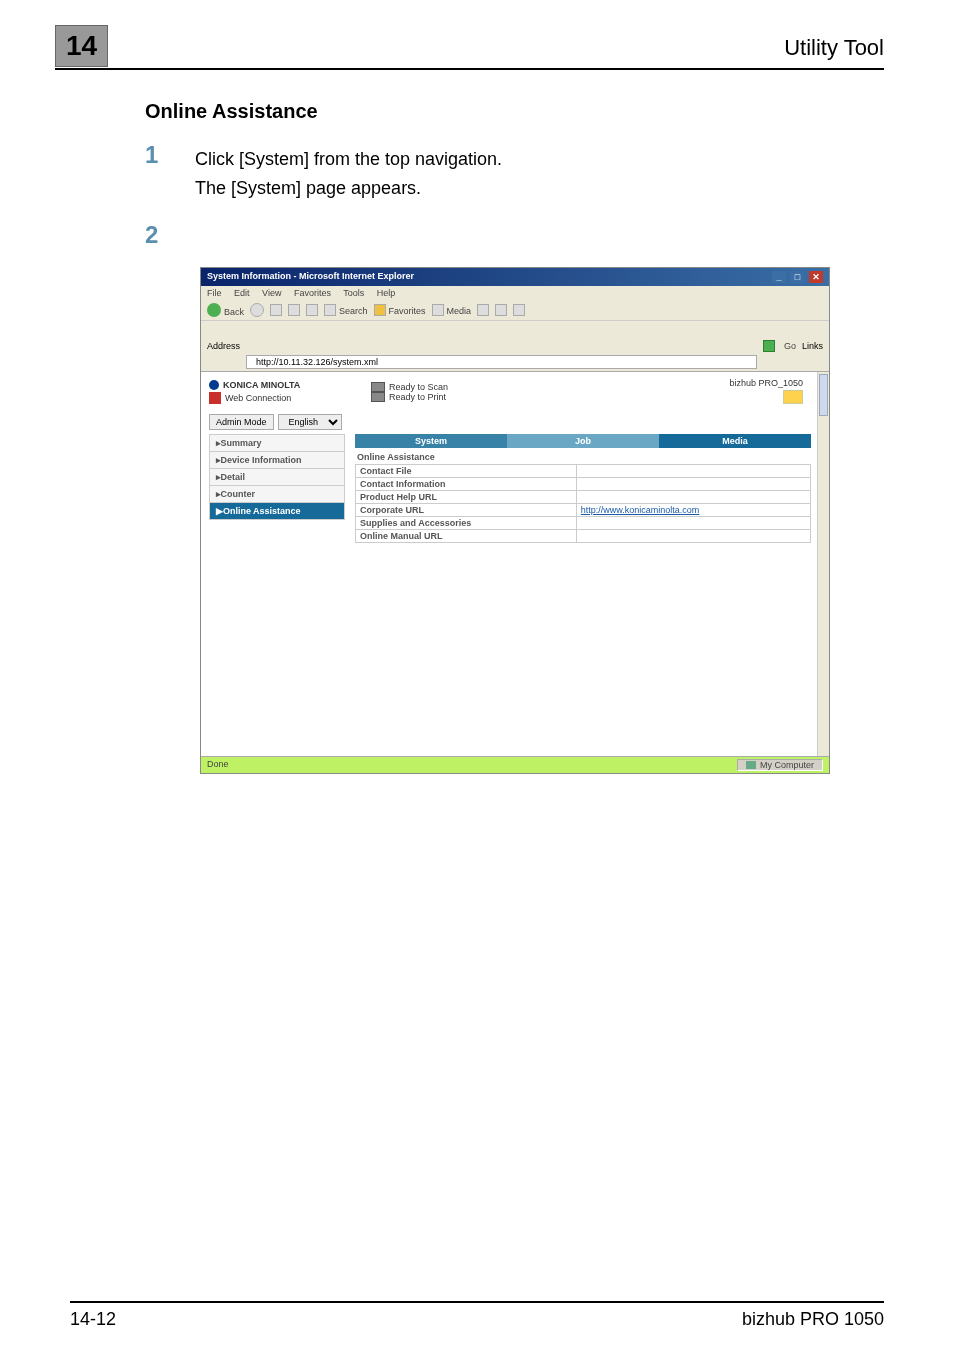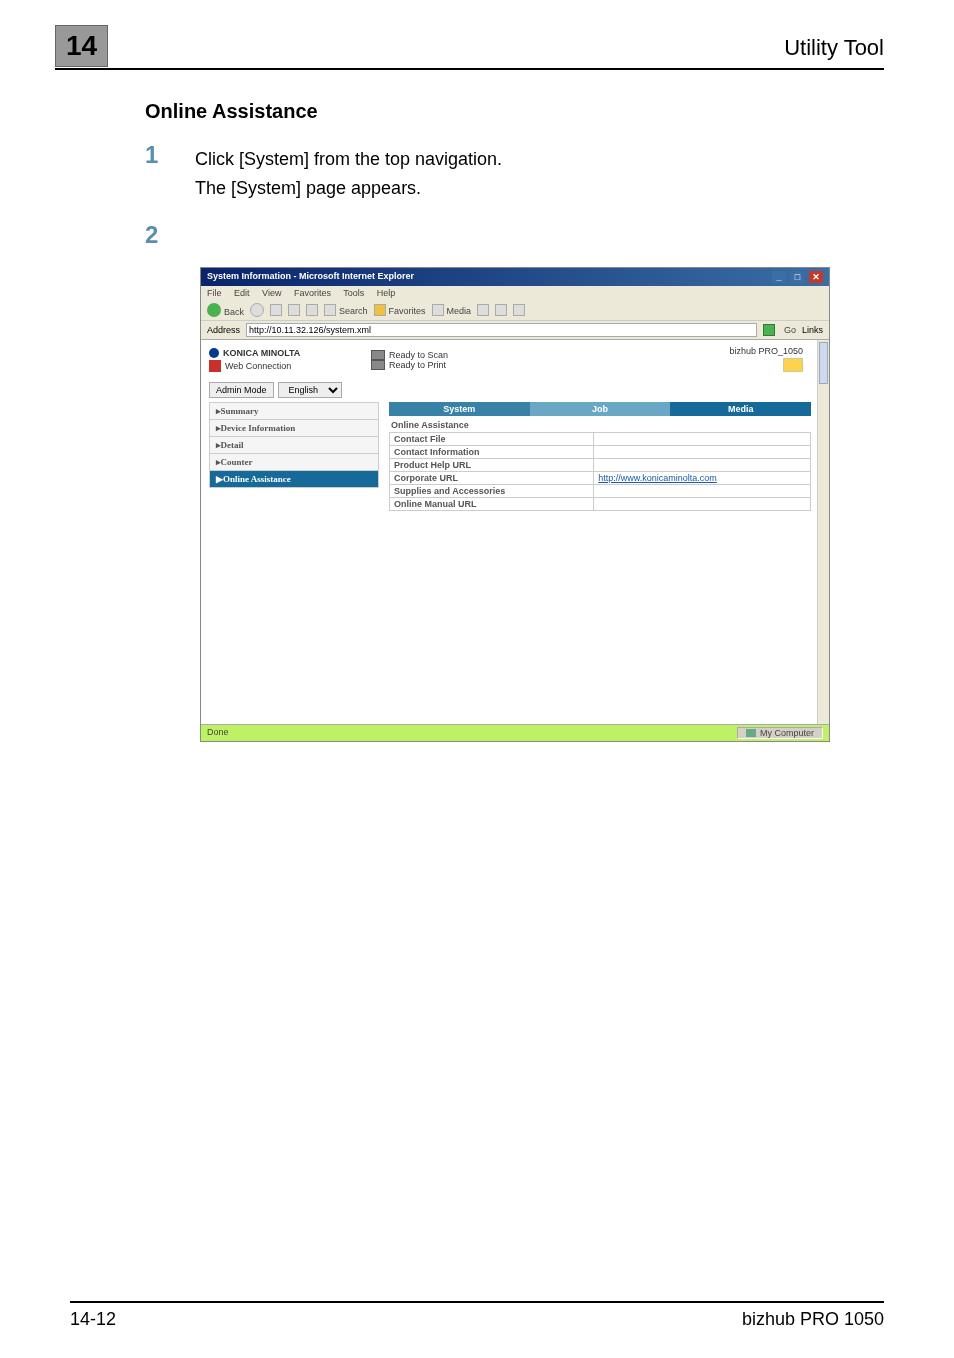--- a/index.html
+++ b/index.html
@@ -137,23 +137,24 @@
       padding: 2px 6px;
       display: flex;
       align-items: center;
       gap: 6px;
       border-bottom: 1px solid #aaa;
     }
     .ie-address input {
       flex: 1;
       font-size: 9px;
       height: 14px;
-      padding: 0 2px;
+      padding: 0 9px;
       border: 1px solid #aaa;
       background: #fff;
+      margin-top: 32px;
     }
     .go-btn {
       color: #444;
       display: flex;
       align-items: center;
       gap: 9px;
     }
     .go-btn .goicon {
       width:12px; height:12px; background:#4caf50; border:1px solid #2e7d32;
     }
@@ -201,22 +202,21 @@
       border: 1px solid #aaa;
       background: #eee;
       padding: 1px 6px;
     }
     .main-row {
       display: flex;
       padding: 0 18px 0 8px;
       gap: 10px;
     }
     .leftnav {
-      width: 170px;
-      font-family: Liberation Serif, serif;
+      width: 136px;
     }
     .tabs { display:flex; margin-bottom:4px; }
     .tab {
       flex:1; text-align:center; padding:2px 0; color:#fff; font-weight:bold;
     }
     .tab.system { background:#3882a8; }
     .tab.job { background:#6aa7c5; }
     .tab.print { background:#166a9a; }
     .navitem {
       border: 1px solid #ccc;

